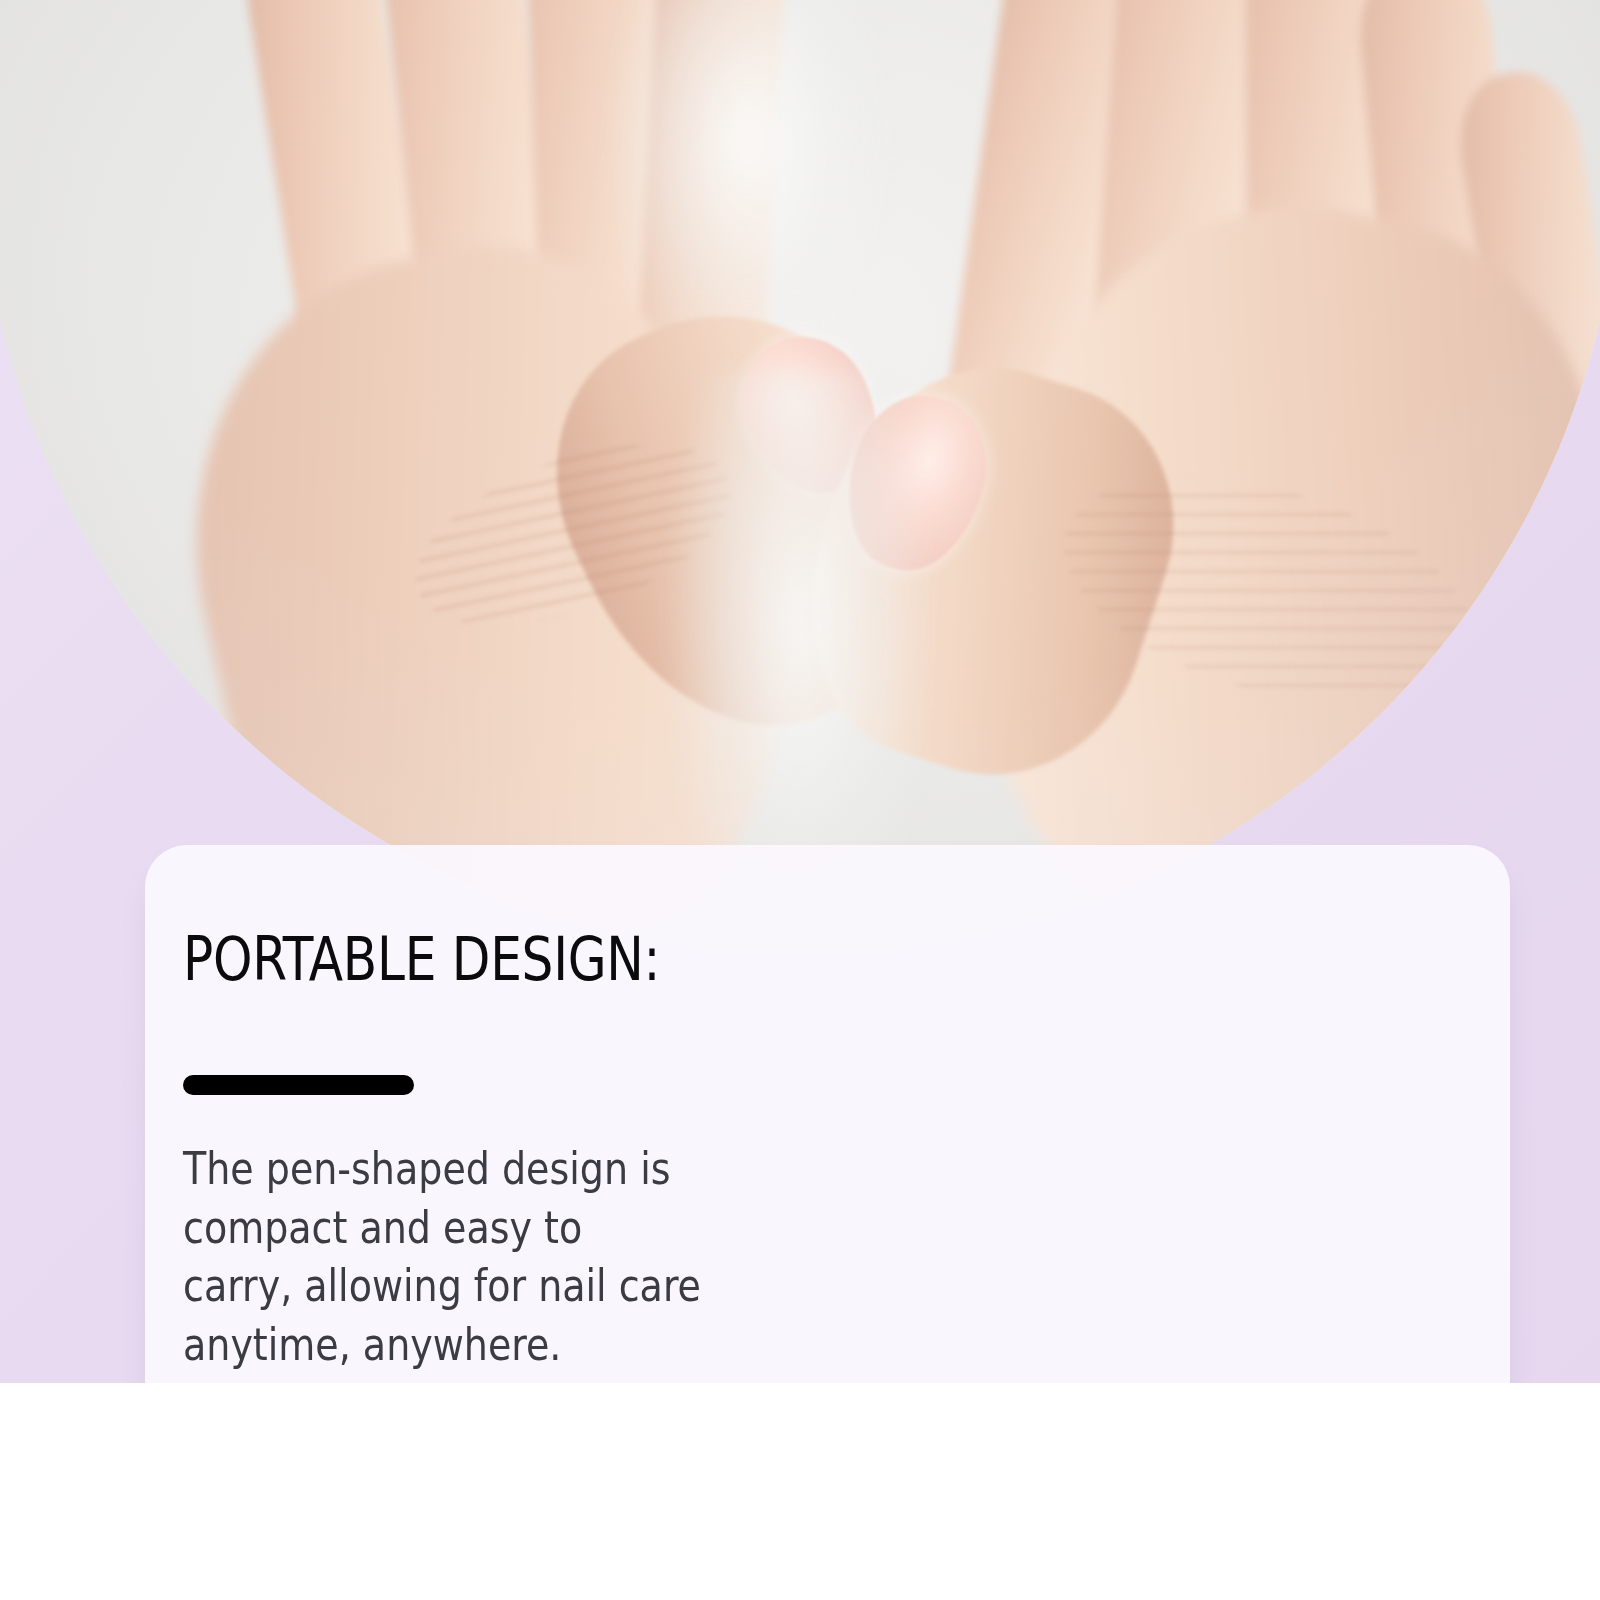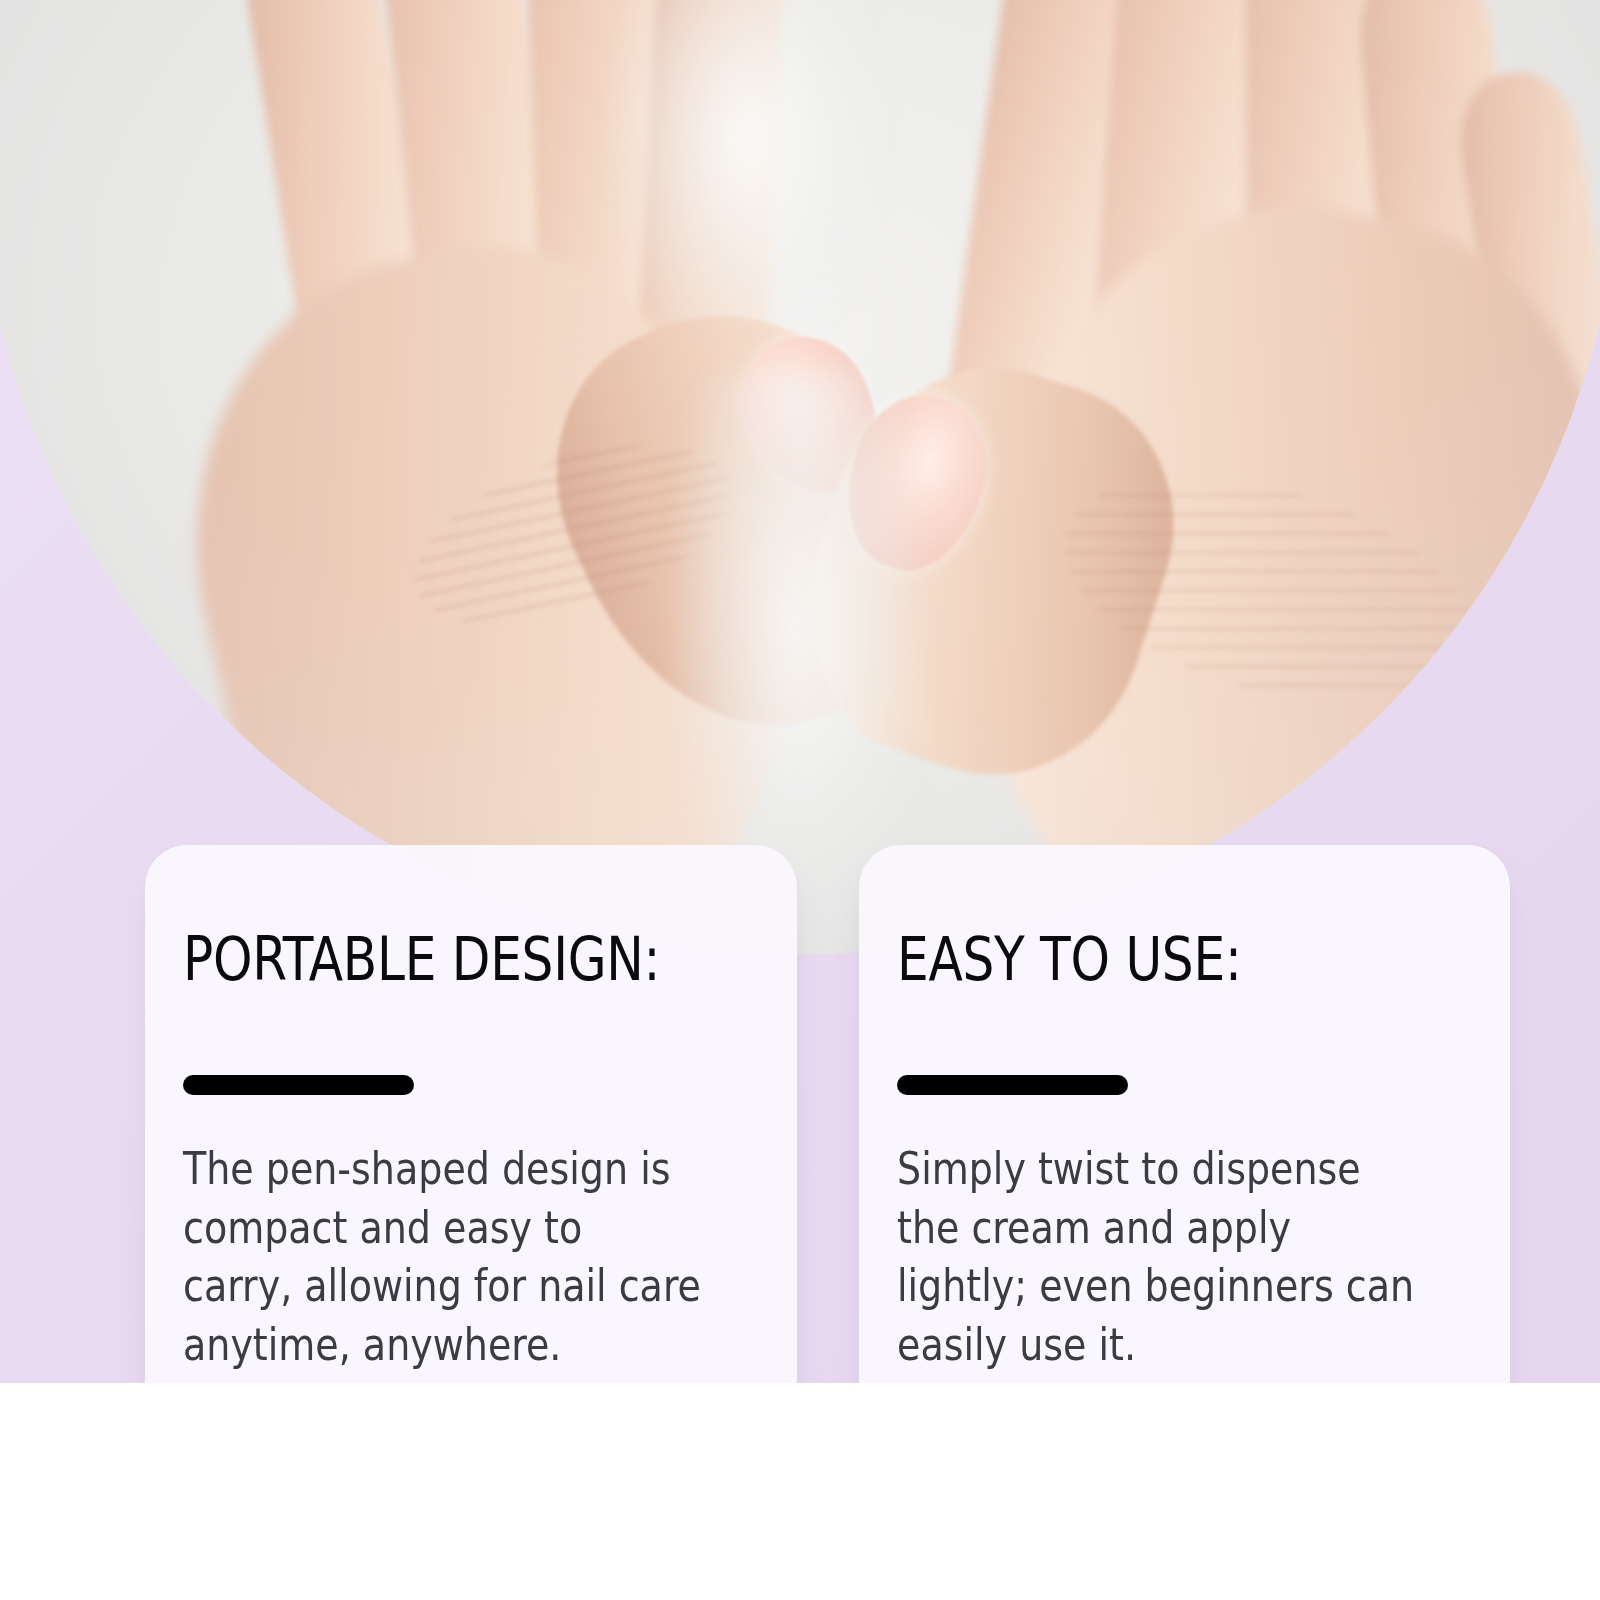--- a/index.html
+++ b/index.html
@@ -268,20 +268,15 @@
   </div>
 
   <div class="cards">
 
     <div class="card">
       <h2 class="card-title">PORTABLE DESIGN:</h2>
       <div class="card-rule"></div>
       <p class="card-body">The pen-shaped design is compact and easy to carry, allowing for nail care anytime, anywhere.</p>
     </div>
 
-    <div class="card">
-      <h2 class="card-title">EASY TO USE:</h2>
-      <div class="card-rule"></div>
-      <p class="card-body">Simply twist to dispense the cream and apply lightly; even beginners can easily use it.</p>
-    </div>
 
   </div>
 </div>
 
 </body></html>

